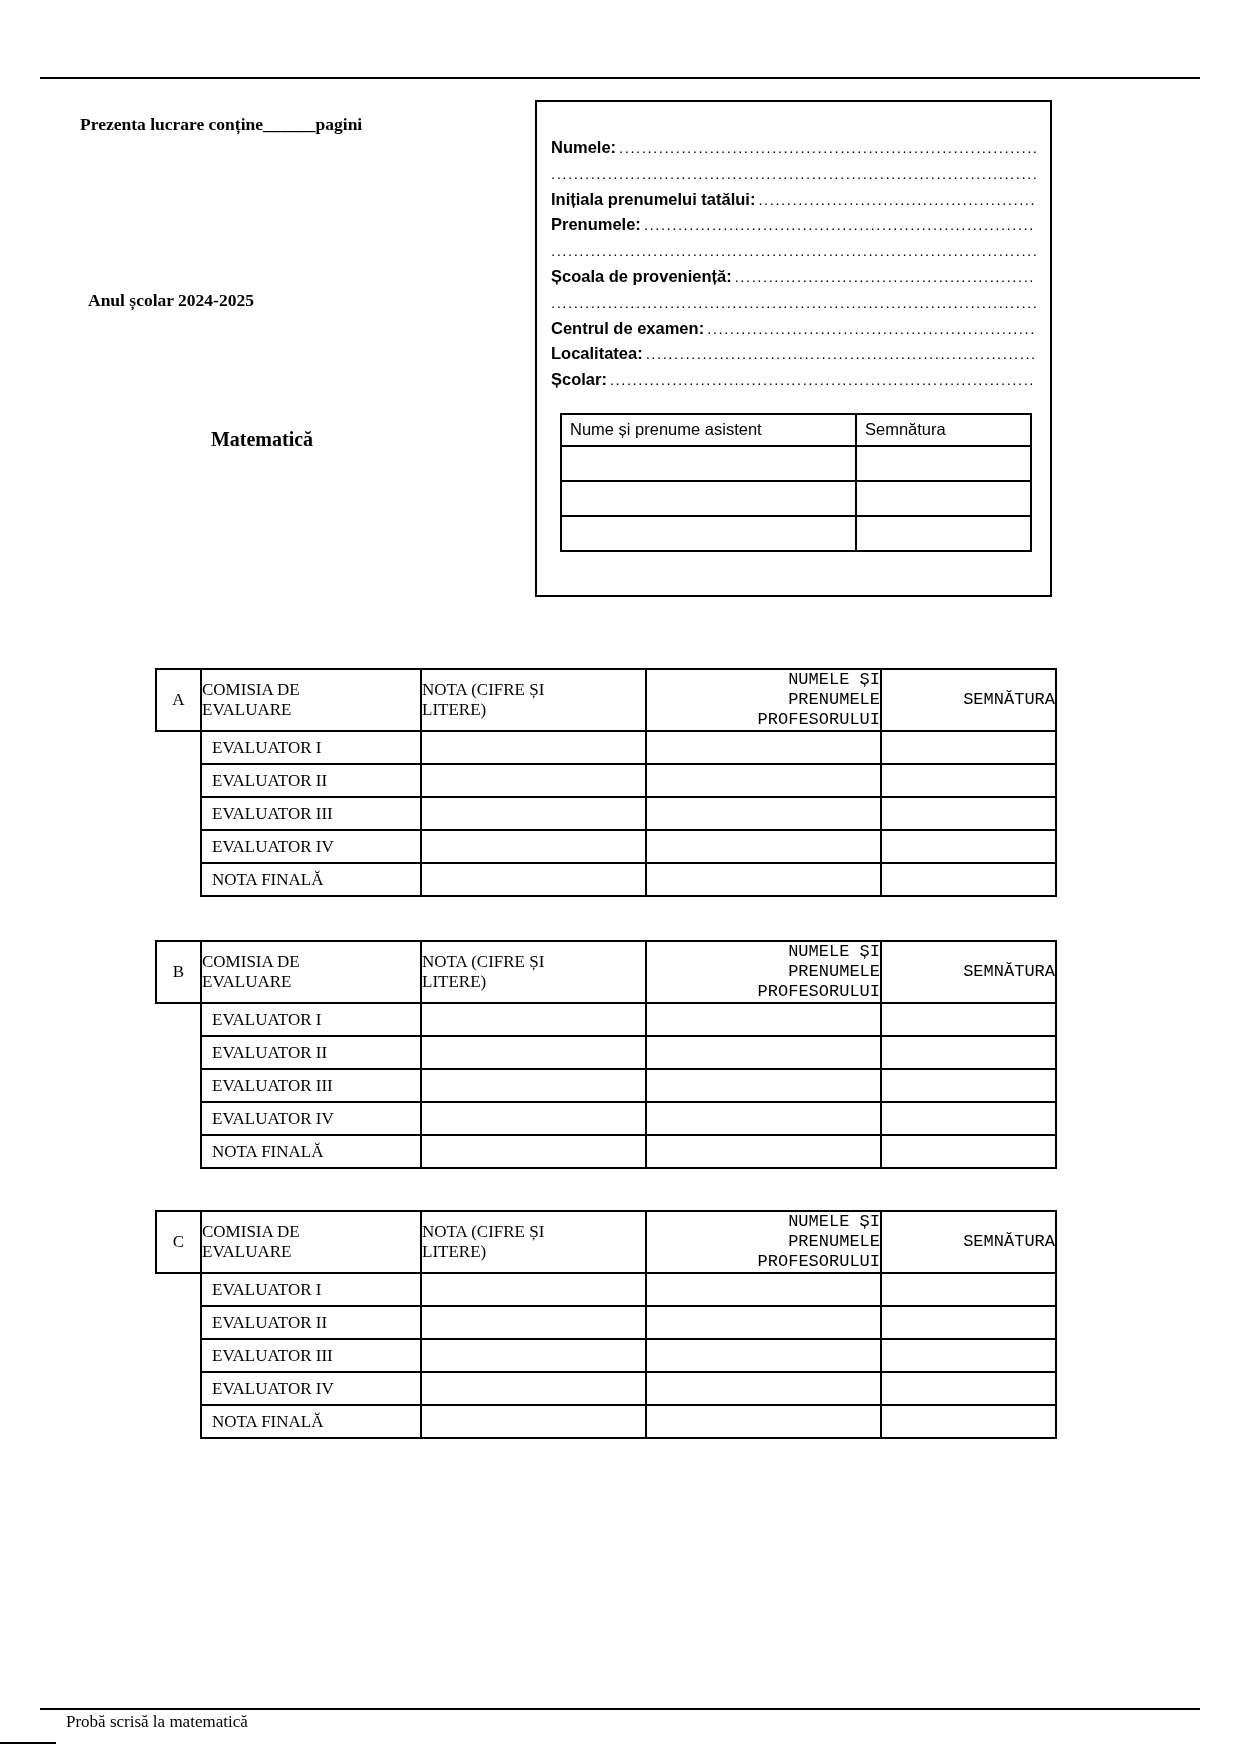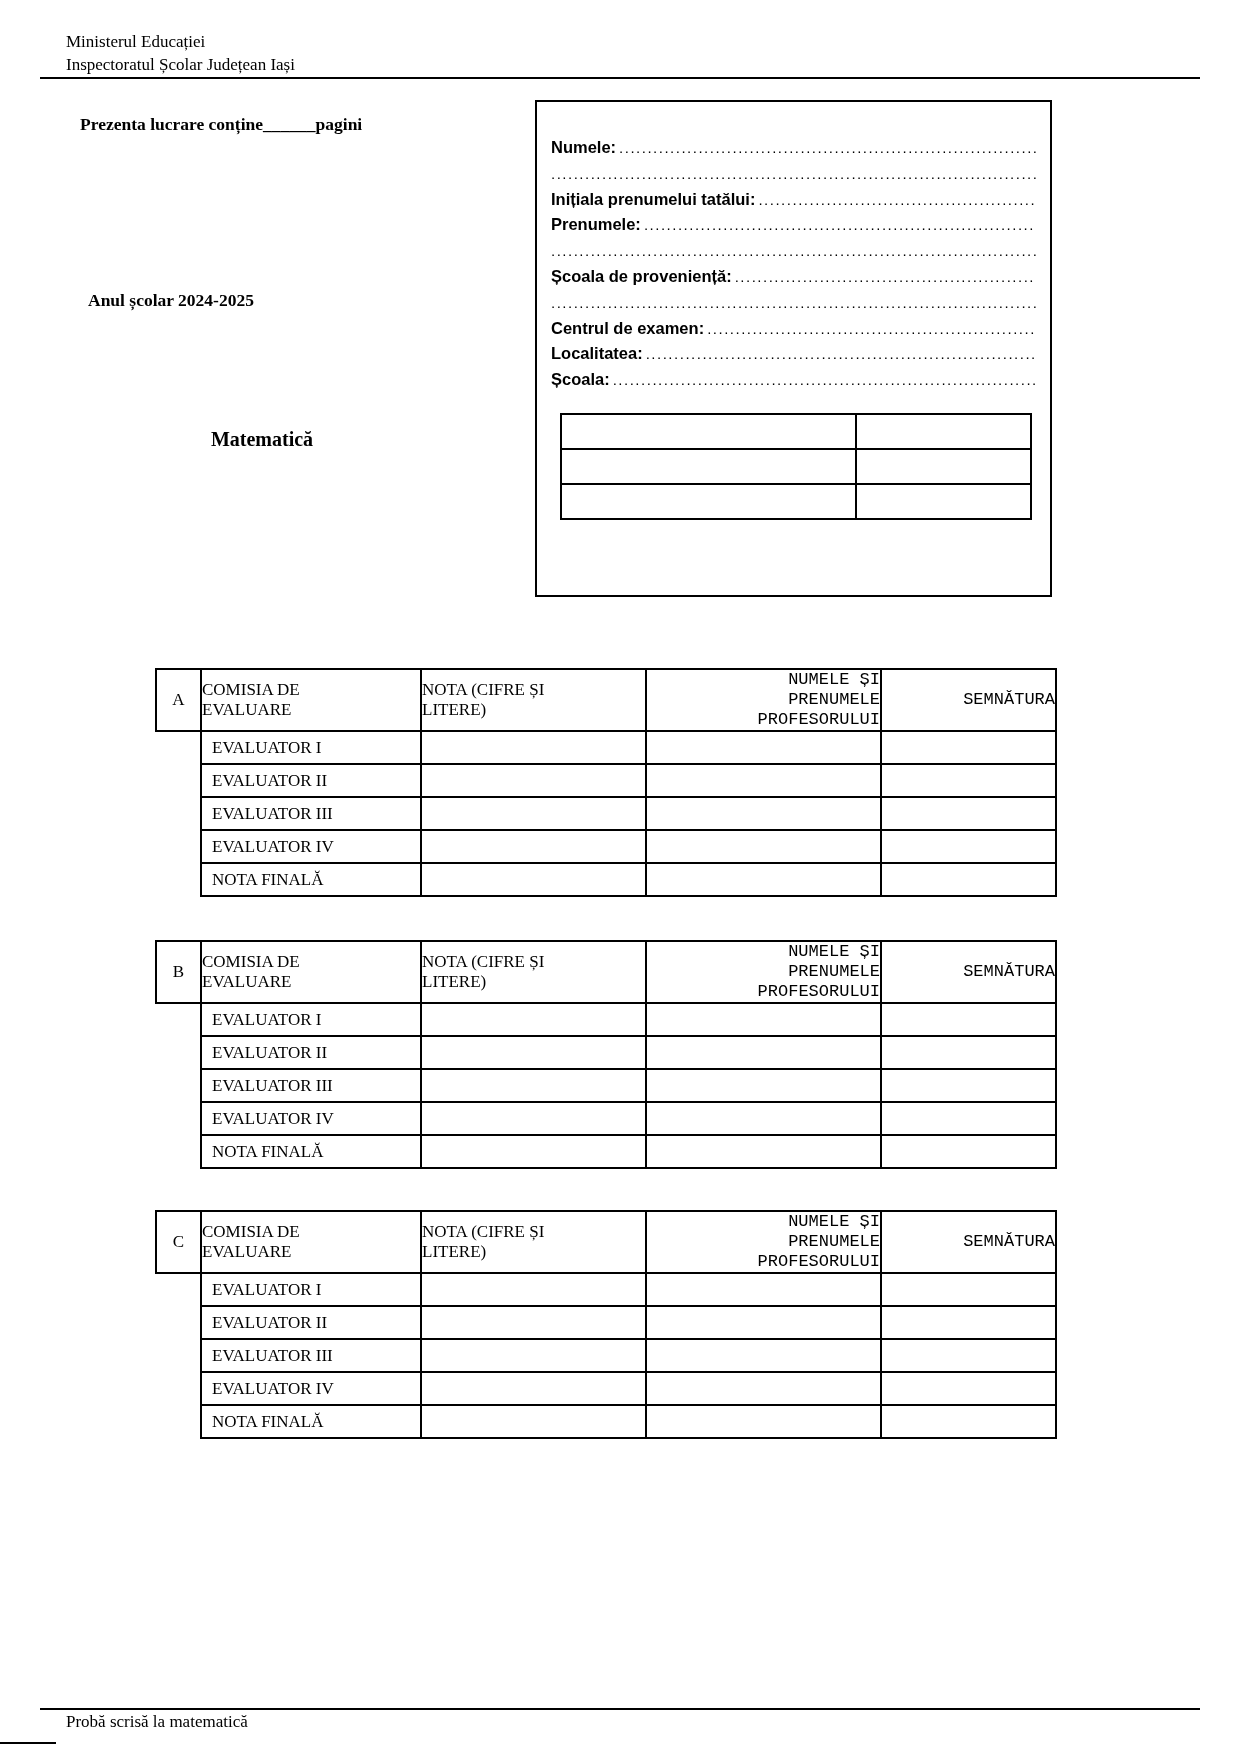--- a/index.html
+++ b/index.html
@@ -58,24 +58,20 @@
   
   .footer-rule { position:absolute; left:40px; top:1708px; width:1160px; border-top:2px solid #000; }
   .footer-text { position:absolute; left:66px; top:1712px; font-size:17px; }
   .footer-tick { position:absolute; left:0; top:1742px; width:56px; border-top:2px solid #000; }
 </style>
 </head>
 <body>
 
 <div class="page">
 
-  <div class="doc-header">
-    <div>Ministerul Educației</div>
-    <div>Inspectoratul Școlar Județean Iași</div>
-  </div>
   <div class="header-rule"></div>
 
   <div class="pages-line">Prezenta lucrare conține______pagini</div>
 
   <div class="school-year">Anul școlar 2024-2025</div>
   <div class="subject">Matematică</div>
 
   <div class="candidate-box">
     <div class="field-line">
       <span class="field-label">Numele:</span>
@@ -104,30 +100,34 @@
     </div>
     <div class="field-line">
       <span class="field-label">Centrul de examen:</span>
       <span class="field-dots">......................................................................................................................................................</span>
     </div>
     <div class="field-line">
       <span class="field-label">Localitatea:</span>
       <span class="field-dots">......................................................................................................................................................</span>
     </div>
     <div class="field-line">
-      <span class="field-label">Școala:</span>
+      <span class="field-label">Școlar:</span>
       <span class="field-dots">......................................................................................................................................................</span>
     </div>
 
     <table class="assistant-table">
       <colgroup>
           <col style="width:295px">
           <col style="width:175px">
         </colgroup>
       <tbody>
+        <tr class="at-head">
+          <td>Nume și prenume asistent</td>
+          <td>Semnătura</td>
+        </tr>
         <tr class="at-row">
           <td></td>
           <td></td>
         </tr>
         <tr class="at-row">
           <td></td>
           <td></td>
         </tr>
         <tr class="at-row">
           <td></td>

